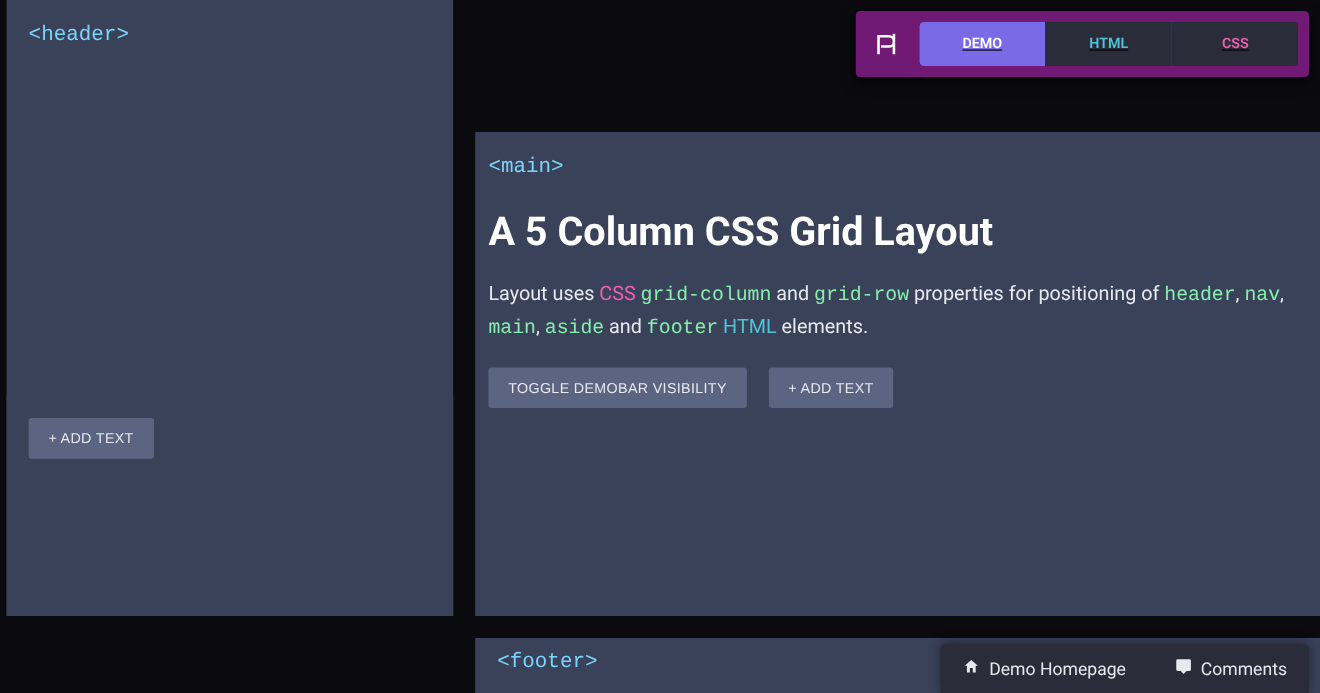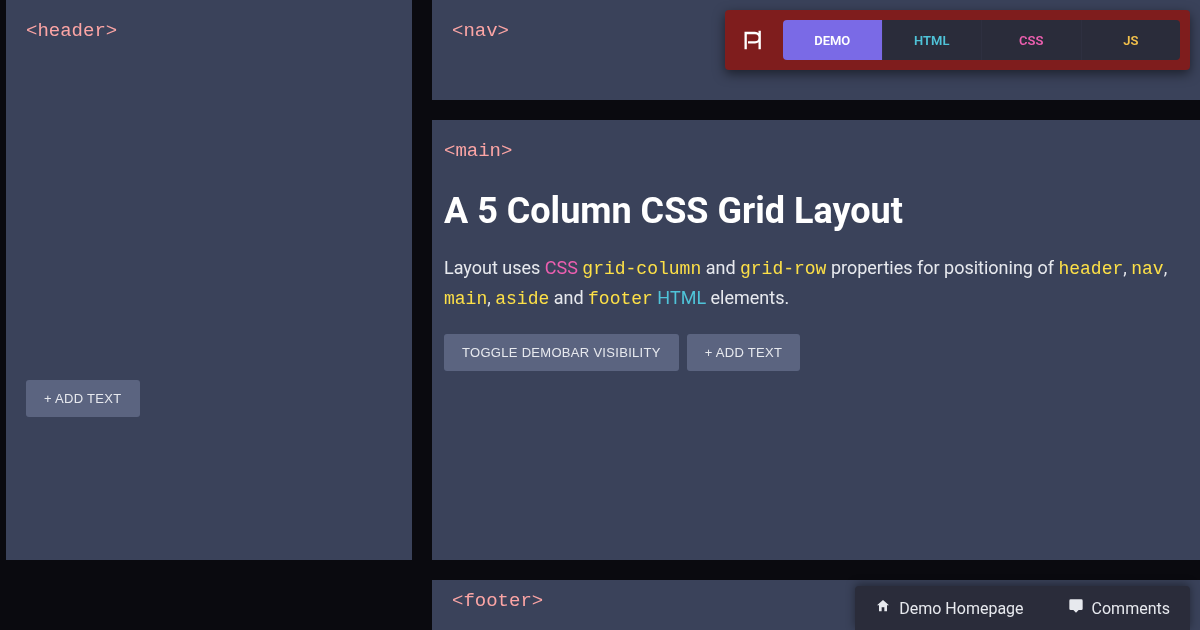--- a/index.html
+++ b/index.html
@@ -16,21 +16,21 @@
 
   .panel {
     background: #3a425a;
     padding: 20px;
     color: #c9cdd6;
   }
 
   .tag {
     font-family: "Courier New", monospace;
     font-size: 19px;
-    color: #fca5a5;
+    color: #7dd3fc;
     margin-bottom: 14px;
   }
 
   .header-panel { grid-column: 1; grid-row: 1 / span 5; }
   .nav-panel    { grid-column: 3; grid-row: 1; }
   .main-panel   { grid-column: 3; grid-row: 3 / span 3; overflow: hidden; padding-left: 12px; }
   .aside-panel  { grid-column: 1; grid-row: 5; }
   .footer-panel { grid-column: 3; grid-row: 7; padding-top: 10px; padding-bottom: 16px; }
 
   .main-title {
@@ -42,47 +42,48 @@
 
   .main-body p {
     color: #e7e9ee;
     font-size: 18px;
     line-height: 1.55;
     margin-bottom: 20px;
   }
 
   .kw-css  { color: #ed5fb0; }
   .kw-html { color: #4fc3d8; }
-  .kw-code { font-family: "Courier New", monospace; color: #fde047; }
+  .kw-code { font-family: "Courier New", monospace; color: #86efac; }
 
-  .btn-row { display: flex; gap: 8px; margin-top: 4px; }
+  .btn-row { display: flex; gap: 20px; margin-top: 4px; }
   .btn {
     background: #5b6480;
     color: #e7e9ee;
     font-size: 13px;
     letter-spacing: 0.3px;
     padding: 11px 18px;
     border: none;
     border-radius: 3px;
     cursor: pointer;
   }
 
   
   .demobar {
     position: fixed;
     top: 10px;
     right: 10px;
-    width: 465px;
+    width: 412px;
     height: 60px;
-    background: #7f1d1d;
+    background: #701a75;
     border-radius: 4px;
     display: flex;
     align-items: center;
     padding: 0 0 0 10px;
     box-shadow: 0 4px 12px rgba(0,0,0,0.5);
+    text-decoration: underline;
   }
   .demobar .logo {
     width: 40px; height: 40px;
     display: flex; align-items: center; justify-content: center;
     color: #ffffff; font-family: Georgia, serif; font-weight: 700; font-size: 26px;
     margin-right: 8px;
   }
   .demobar .tabs { flex: 1; display: flex; height: 40px; }
   .demobar .tab {
     flex: 1;
@@ -121,23 +122,20 @@
 </style>
 </head>
 <body>
 
 <div class="grid">
 
   <div class="panel header-panel">
     <div class="tag">&lt;header&gt;</div>
   </div>
 
-  <div class="panel nav-panel">
-    <div class="tag">&lt;nav&gt;</div>
-  </div>
 
   <div class="panel main-panel">
     <div class="tag">&lt;main&gt;</div>
     <h1 class="main-title">A 5 Column CSS Grid Layout</h1>
     <div class="main-body">
       <p>
         <span>Layout uses </span><span class="kw-css">CSS</span><span> </span><span class="kw-code">grid-column</span><span> and </span><span class="kw-code">grid-row</span><span> properties for positioning of </span><span class="kw-code">header</span><span>, </span><span class="kw-code">nav</span><span>, </span><span class="kw-code">main</span><span>, </span><span class="kw-code">aside</span><span> and </span><span class="kw-code">footer</span><span> </span><span class="kw-html">HTML</span><span> elements.</span>
       </p>
       <div class="btn-row">
         <button class="btn">TOGGLE DEMOBAR VISIBILITY</button>
@@ -159,21 +157,20 @@
 <div class="demobar">
   <div class="logo">
     <svg width="28" height="28" viewBox="0 0 24 24" fill="none" stroke="#ffffff" stroke-width="2">
       <path d="M4 20 V6 H12 a4 4 0 0 1 0 8 H6 M16 4 V20"></path>
     </svg>
   </div>
   <div class="tabs">
     <div class="tab active">DEMO</div>
     <div class="tab tab-html">HTML</div>
     <div class="tab tab-css">CSS</div>
-    <div class="tab tab-js">JS</div>
   </div>
   <div class="demobar-spacer"></div>
 </div>
 
 <div class="bottombar">
   <a>
     <span>
       <svg viewBox="0 0 24 24">
           <path d="M12 3l9 8h-3v9h-4v-6H10v6H6v-9H3z"></path>
         </svg>

